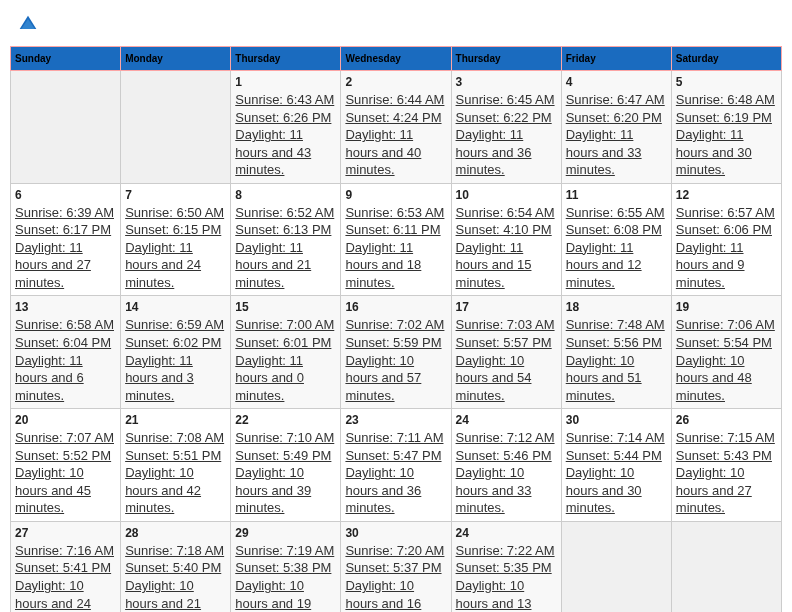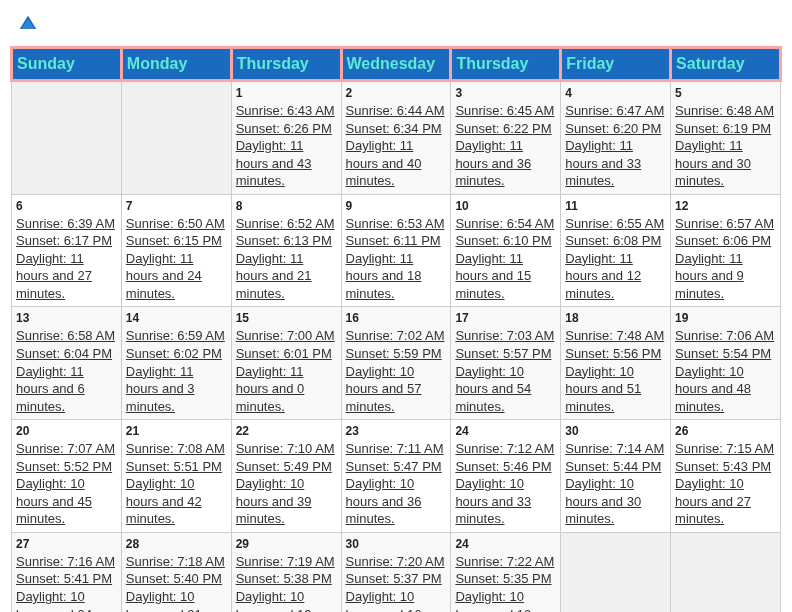--- a/index.html
+++ b/index.html
@@ -53,26 +53,26 @@
       font-size: 14px;
       color: #555;
     }
     .calendar {
       width: 100%;
       border-collapse: collapse;
       font-size: 10.5px;
     }
     .calendar th {
       background: #1a6bbf;
-      color: #5eead4;
+      color: #000000;
       padding: 6px 4px;
       text-align: left;
-      font-size: 16px;
+      font-size: 10px;
       font-weight: bold;
-      border: 3px solid #fca5a5;
+      border: 1px solid #fca5a5;
     }
     .calendar td {
       border: 1px solid #ccc;
       vertical-align: top;
       padding: 4px;
       width: calc(100% / 7);
       min-height: 80px;
       background: #fff;
     }
     .calendar tr:nth-child(odd) td {
@@ -135,21 +135,21 @@
         <td class="empty-cell"></td>
         <td>
           <div class="day-num">1</div>
           <div class="day-info">Sunrise: 6:43 AM
 Sunset: 6:26 PM
 Daylight: 11 hours and 43 minutes.</div>
         </td>
         <td>
           <div class="day-num">2</div>
           <div class="day-info">Sunrise: 6:44 AM
-Sunset: 6:34 PM
+Sunset: 4:24 PM
 Daylight: 11 hours and 40 minutes.</div>
         </td>
         <td>
           <div class="day-num">3</div>
           <div class="day-info">Sunrise: 6:45 AM
 Sunset: 6:22 PM
 Daylight: 11 hours and 36 minutes.</div>
         </td>
         <td>
           <div class="day-num">4</div>
@@ -185,21 +185,21 @@
         </td>
         <td>
           <div class="day-num">9</div>
           <div class="day-info">Sunrise: 6:53 AM
 Sunset: 6:11 PM
 Daylight: 11 hours and 18 minutes.</div>
         </td>
         <td>
           <div class="day-num">10</div>
           <div class="day-info">Sunrise: 6:54 AM
-Sunset: 6:10 PM
+Sunset: 4:10 PM
 Daylight: 11 hours and 15 minutes.</div>
         </td>
         <td>
           <div class="day-num">11</div>
           <div class="day-info">Sunrise: 6:55 AM
 Sunset: 6:08 PM
 Daylight: 11 hours and 12 minutes.</div>
         </td>
         <td>
           <div class="day-num">12</div>

